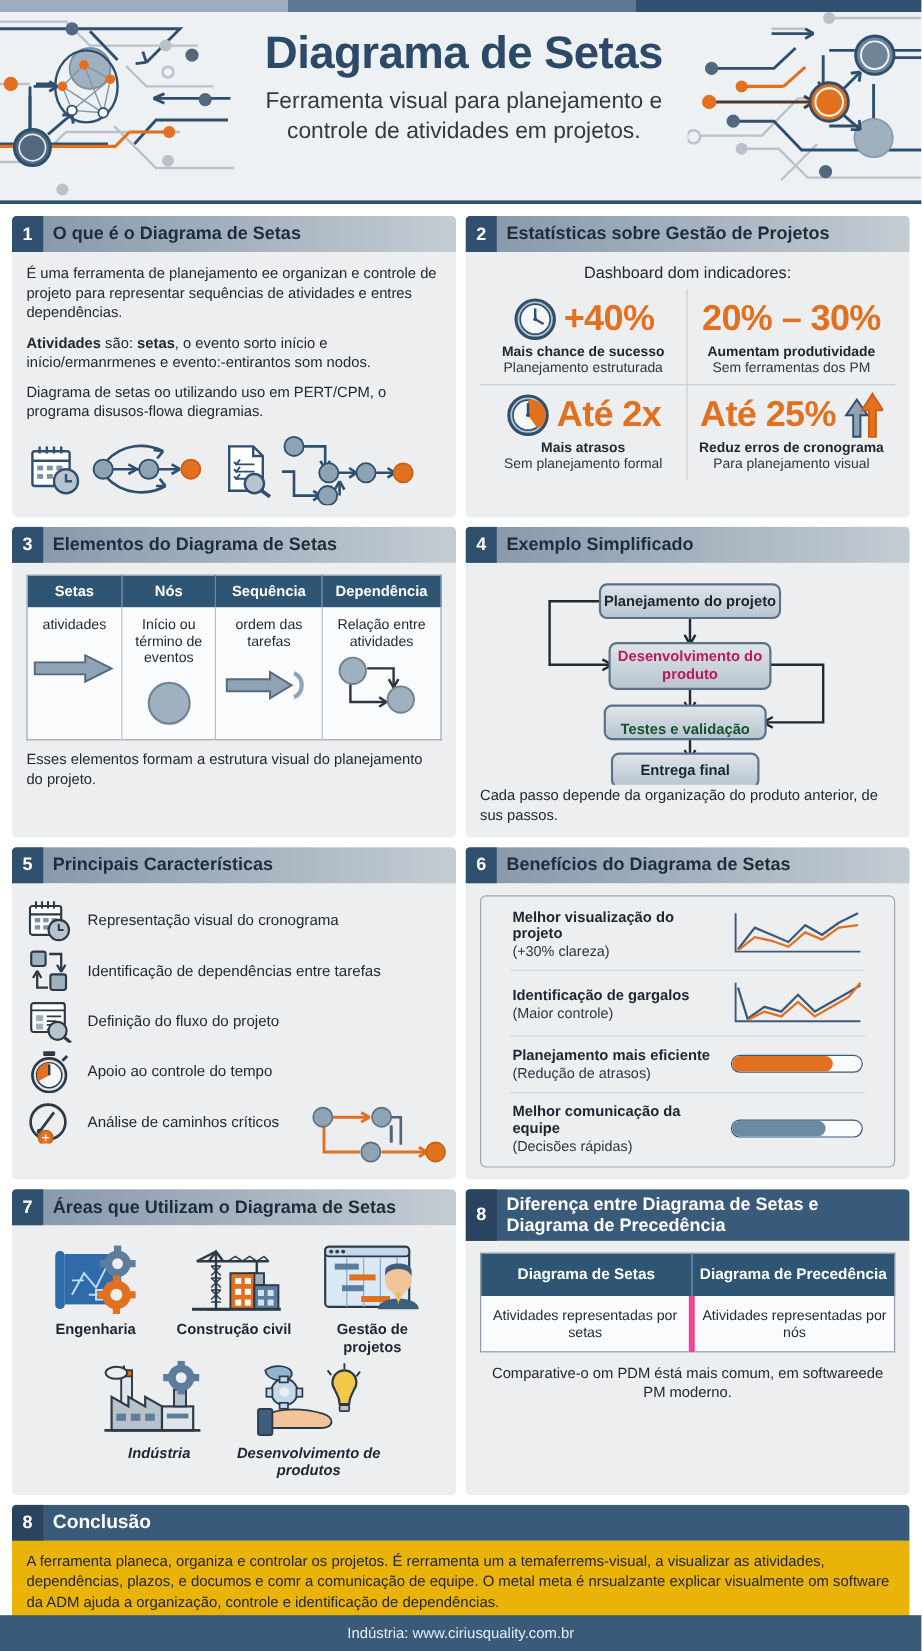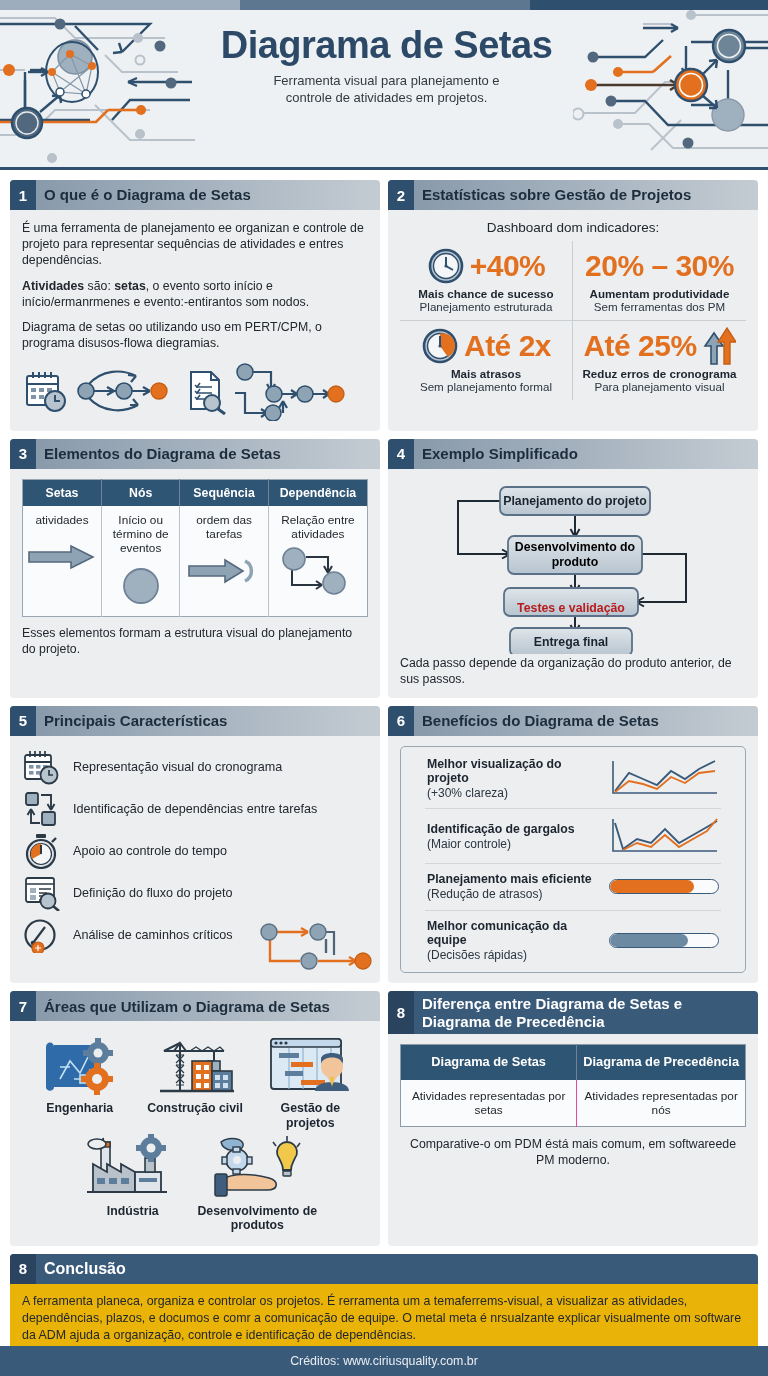--- a/index.html
+++ b/index.html
@@ -30,21 +30,21 @@
   .header .deco.right { right: 0; width: 195px; }
   .header .titlewrap {
     position: absolute; left: 190px; right: 185px; top: 16px;
     text-align: center;
   }
   .header h1 {
     font-size: 38px; font-weight: bold; color: #2c4a68;
     letter-spacing: -0.5px; line-height: 1.05;
   }
   .header .sub {
-    margin-top: 7px; font-size: 13px; color: #333a40; line-height: 1.3;
+    margin-top: 7px; font-size: 19px; color: #333a40; line-height: 1.3;
   }
 
   
   .grid {
     display: flex; flex-wrap: wrap;
     padding: 10px 10px 0 10px;
     gap: 8px 8px;
   }
   .card {
     width: 370px;
@@ -132,33 +132,33 @@
   .ben .t2 { font-size: 12px; color: #2b3540; line-height: 1.2; }
   .ben .viz { width: 112px; flex: 0 0 112px; display: flex; align-items: center; justify-content: flex-end;}
   .pbar { width: 110px; height: 15px; border-radius: 8px; border: 1.4px solid #3a5a7a; background: #fafbfc; overflow: hidden; }
   .pbar .fill { height: 100%; border-radius: 8px; }
 
   
   .areas { display: flex; flex-wrap: wrap; justify-content: center; }
   .area { width: 33.33%; text-align: center; padding: 2px 2px 4px 2px; }
   .area .gfx { height: 64px; display: flex; align-items: flex-end; justify-content: center; }
   .area .cap { font-size: 12.3px; font-weight: bold; color: #1d2530; margin-top: 4px; line-height: 1.15; }
-  .areas.row2 { justify-content: center; }
+  .areas.row2 { justify-content: center; font-style: italic; }
   .areas.row2 .area { width: 36%; }
 
   
   table.diff { width: 100%; border-collapse: collapse; border: 1px solid #8d9aa7; background: #fafbfc; }
   table.diff th {
     background: #2f5574; color: #fff; font-size: 12.8px; font-weight: bold;
     padding: 10px 4px; border-right: 1px solid #6e8299; text-align: center; line-height: 1.15;
   }
   table.diff th:last-child { border-right: none; }
   table.diff td {
     font-size: 11.8px; color: #22282e; text-align: center; padding: 9px 5px;
-    border-right: 1px solid #ec4899; line-height: 1.2;
+    border-right: 5px solid #ec4899; line-height: 1.2;
   }
   table.diff td:last-child { border-right: none; }
   .note8 { font-size: 12.3px; color: #22282e; line-height: 1.3; margin-top: 10px; text-align: center; }
 
   
   .concl { margin: 8px 10px 0 10px; }
   .concl .sechead { background: #3a5a7a; }
   .concl .sechead .num { background: #2a4460; color:#fff; }
   .concl .sechead .ttl { color: #ffffff; font-size: 16px; }
   .concl .body { background: #eab308; padding: 9px 12px 10px 12px; }
@@ -529,22 +529,22 @@
               <path d="M240 75 H286 V123 H238"></path>
                 <path d="M236 123 l8 -4.5 m-8 4.5 l8 4.5"></path>
             </g>
 
             <rect x="100" y="8" width="150" height="28" rx="6" fill="url(#boxg)" stroke="#5b7187" stroke-width="1.8"></rect>
             <rect x="108" y="57" width="134" height="38" rx="6" fill="url(#boxg)" stroke="#5b7187" stroke-width="1.8"></rect>
             <rect x="104" y="109" width="134" height="28" rx="6" fill="url(#boxg)" stroke="#5b7187" stroke-width="1.8"></rect>
             <rect x="110" y="149" width="122" height="28" rx="6" fill="url(#boxg)" stroke="#5b7187" stroke-width="1.8"></rect>
           </svg>
           <div style="position:absolute;left:100px;top:8px;width:150px;height:28px;display:flex;align-items:center;justify-content:center;font-size:12.3px;font-weight:bold;color:#1b2530;">Planejamento do projeto</div>
-          <div style="position:absolute;left:108px;top:57px;width:134px;height:38px;display:flex;align-items:center;justify-content:center;text-align:center;font-size:12.3px;font-weight:bold;color:#000000;line-height:1.2;">Desenvolvimento do produto</div>
-          <div style="position:absolute;left:104px;top:109px;width:134px;height:40px;display:flex;align-items:center;justify-content:center;font-size:12.3px;font-weight:bold;color:#b91c1c;">Testes e validação</div>
+          <div style="position:absolute;left:108px;top:57px;width:134px;height:38px;display:flex;align-items:center;justify-content:center;text-align:center;font-size:12.3px;font-weight:bold;color:#be185d;line-height:1.2;">Desenvolvimento do produto</div>
+          <div style="position:absolute;left:104px;top:109px;width:134px;height:40px;display:flex;align-items:center;justify-content:center;font-size:12.3px;font-weight:bold;color:#14532d;">Testes e validação</div>
           <div style="position:absolute;left:110px;top:149px;width:122px;height:28px;display:flex;align-items:center;justify-content:center;font-size:12.3px;font-weight:bold;color:#1b2530;">Entrega final</div>
         </div>
         <div class="note4">Cada passo depende da organização do produto anterior, de sus passos.</div>
       </div>
     </div>
 
     <div class="card">
       <div class="sechead">
         <div class="num">5</div>
         <div class="ttl">Principais Características</div>
@@ -586,51 +586,51 @@
               <path d="M17 32 H8 V20" stroke="#2b3a46" stroke-width="1.9" fill="none"></path>
               <path d="M8 18 l-3.5 6 m3.5 -6 l3.5 6" stroke="#2b3a46" stroke-width="1.9" fill="none"></path>
             </svg>
           </div>
           <div class="lb">Identificação de dependências entre tarefas</div>
         </div>
 
         <div class="feat">
           <div class="ic">
             <svg width="38" height="36" viewBox="0 0 38 36">
+              <rect x="3" y="3" width="28" height="24" rx="2" fill="#fff" stroke="#2b3a46" stroke-width="1.8"></rect>
+              <path d="M3 9 H31" stroke="#2b3a46" stroke-width="1.6"></path>
+              <g fill="#9fb0bf">
+                  <rect x="7" y="13" width="6" height="5"></rect>
+                  <rect x="7" y="20" width="6" height="5"></rect>
+                </g>
+              <g stroke="#2b3a46" stroke-width="1.5">
+                  <path d="M16 14 H28"></path>
+                  <path d="M16 18 H24"></path>
+                  <path d="M16 21 H28"></path>
+                  <path d="M16 25 H24"></path>
+                </g>
+              <circle cx="25" cy="26" r="7.5" fill="#b7c3cd" stroke="#2b3a46" stroke-width="1.8"></circle>
+              <path d="M30 31 L36 36" stroke="#2b3a46" stroke-width="2.6"></path>
+            </svg>
+          </div>
+          <div class="lb">Definição do fluxo do projeto</div>
+        </div>
+
+        <div class="feat">
+          <div class="ic">
+            <svg width="38" height="36" viewBox="0 0 38 36">
               <rect x="13" y="1" width="10" height="4" rx="1" fill="#2b3a46"></rect>
               <circle cx="18" cy="21" r="14" fill="#dfe5ea" stroke="#2b3a46" stroke-width="2.2"></circle>
               <circle cx="18" cy="21" r="10.5" fill="#f4f6f7" stroke="#2b3a46" stroke-width="1.2"></circle>
               <path d="M18 21 L18 10.5 A10.5 10.5 0 0 0 9 26 Z" fill="#e2701f"></path>
               <path d="M18 21 V12" stroke="#2b3a46" stroke-width="2"></path>
               <path d="M29 9 L33 5" stroke="#2b3a46" stroke-width="2.4"></path>
             </svg>
           </div>
           <div class="lb">Apoio ao controle do tempo</div>
-        </div>
-
-        <div class="feat">
-          <div class="ic">
-            <svg width="38" height="36" viewBox="0 0 38 36">
-              <rect x="3" y="3" width="28" height="24" rx="2" fill="#fff" stroke="#2b3a46" stroke-width="1.8"></rect>
-              <path d="M3 9 H31" stroke="#2b3a46" stroke-width="1.6"></path>
-              <g fill="#9fb0bf">
-                  <rect x="7" y="13" width="6" height="5"></rect>
-                  <rect x="7" y="20" width="6" height="5"></rect>
-                </g>
-              <g stroke="#2b3a46" stroke-width="1.5">
-                  <path d="M16 14 H28"></path>
-                  <path d="M16 18 H24"></path>
-                  <path d="M16 21 H28"></path>
-                  <path d="M16 25 H24"></path>
-                </g>
-              <circle cx="25" cy="26" r="7.5" fill="#b7c3cd" stroke="#2b3a46" stroke-width="1.8"></circle>
-              <path d="M30 31 L36 36" stroke="#2b3a46" stroke-width="2.6"></path>
-            </svg>
-          </div>
-          <div class="lb">Definição do fluxo do projeto</div>
         </div>
 
         <div class="feat">
           <div class="ic">
             <svg width="38" height="36" viewBox="0 0 38 36">
               <circle cx="17" cy="18" r="14.5" fill="none" stroke="#2b3a46" stroke-width="2.2"></circle>
               <path d="M10 26 L22 10" stroke="#2b3a46" stroke-width="2.2" fill="none"></path>
               <circle cx="10" cy="26" r="2.3" fill="#2b3a46"></circle>
               <circle cx="15" cy="31" r="6" fill="#e2701f" stroke="#c45f14" stroke-width="1.2"></circle>
               <g stroke="#fff" stroke-width="1.2">
@@ -937,16 +937,16 @@
     <div class="sechead">
       <div class="num">8</div>
       <div class="ttl">Conclusão</div>
     </div>
     <div class="body">
       <p>A ferramenta planeca, organiza e controlar os projetos. É rerramenta um a temaferrems-visual, a visualizar as atividades, dependências, plazos, e documos e comr a comunicação de equipe. O metal meta é nrsualzante explicar visualmente om software da ADM ajuda a organização, controle e identificação de dependências.</p>
     </div>
   </div>
 
   <div class="footer">
-    <span>Créditos: www.ciriusquality.com.br</span>
+    <span>Indústria: www.ciriusquality.com.br</span>
   </div>
 
 </div>
 
 </body></html>

